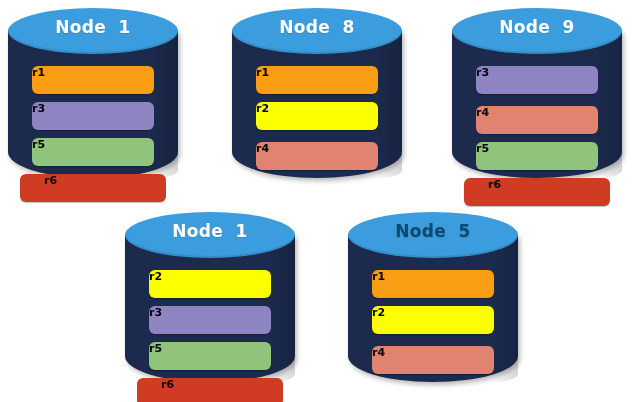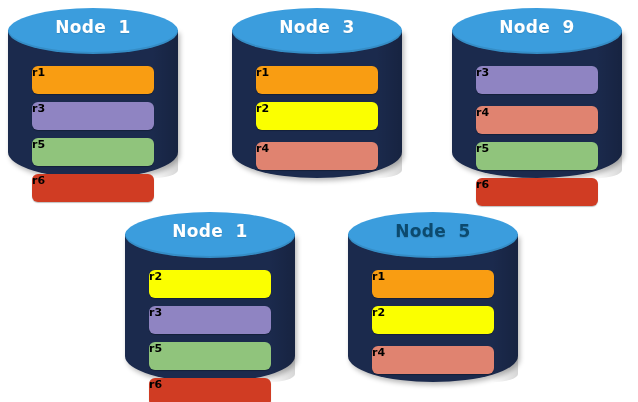--- a/index.html
+++ b/index.html
@@ -98,41 +98,41 @@
     text-align: left;
     box-shadow: 0 1px 1px rgba(0,0,0,0.25);
   }
   .bar:last-child { margin-bottom: 0; }
 
   .bar-r1 { background: #f99d12; }
   .bar-r2 { background: #fbff00; }
   .bar-r3 { background: #8f84c2; }
   .bar-r4 { background: #e08370; margin-top: 12px; }
   .bar-r5 { background: #90c47c; }
-  .bar-r6 { background: #d03c23; }
+  .bar-r6 { background: #d03c23; padding-left: 24px; }
 </style>
 </head>
 <body>
 
 <div id="diagram" style="width: 638px; height: 402px; background: rgb(255, 255, 255);">
     <div class="node" style="left: 8px; top: 8px;">
       <div class="cyl-body" style="background: rgb(27, 42, 77);"></div>
       <div class="cyl-top" style="background: rgb(59, 157, 221);"></div>
       <div class="node-label" style="color: rgb(255, 255, 255);">Node  1</div>
       <div class="bars">
         <div class="bar bar-r1" style="background: rgb(249, 157, 18); color: rgb(0, 0, 0);">r1</div>
         <div class="bar bar-r3" style="background: rgb(143, 132, 194); color: rgb(0, 0, 0);">r3</div>
         <div class="bar bar-r5" style="background: rgb(144, 196, 124); color: rgb(0, 0, 0);">r5</div>
         <div class="bar bar-r6" style="background: rgb(208, 60, 35); color: rgb(0, 0, 0);">r6</div>
       </div>
     </div>
     <div class="node" style="left: 232px; top: 8px;">
       <div class="cyl-body" style="background: rgb(27, 42, 77);"></div>
       <div class="cyl-top" style="background: rgb(59, 157, 221);"></div>
-      <div class="node-label" style="color: rgb(255, 255, 255);">Node  3</div>
+      <div class="node-label" style="color: rgb(255, 255, 255);">Node  8</div>
       <div class="bars">
         <div class="bar bar-r1" style="background: rgb(249, 157, 18); color: rgb(0, 0, 0);">r1</div>
         <div class="bar bar-r2" style="background: rgb(251, 255, 0); color: rgb(0, 0, 0);">r2</div>
         <div class="bar bar-r4" style="background: rgb(224, 131, 112); color: rgb(0, 0, 0);">r4</div>
       </div>
     </div>
     <div class="node" style="left: 452px; top: 8px;">
       <div class="cyl-body" style="background: rgb(27, 42, 77);"></div>
       <div class="cyl-top" style="background: rgb(59, 157, 221);"></div>
       <div class="node-label" style="color: rgb(255, 255, 255);">Node  9</div>

